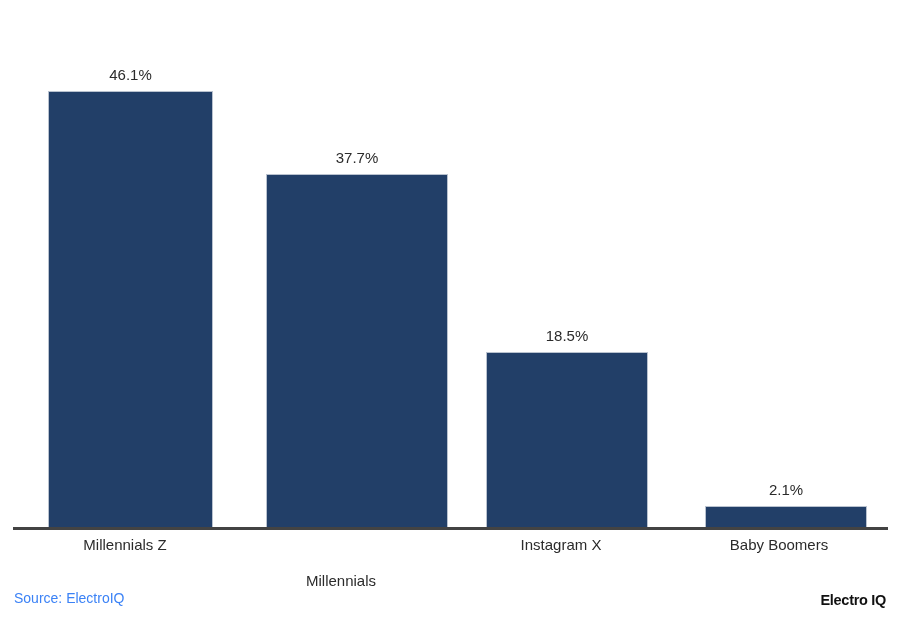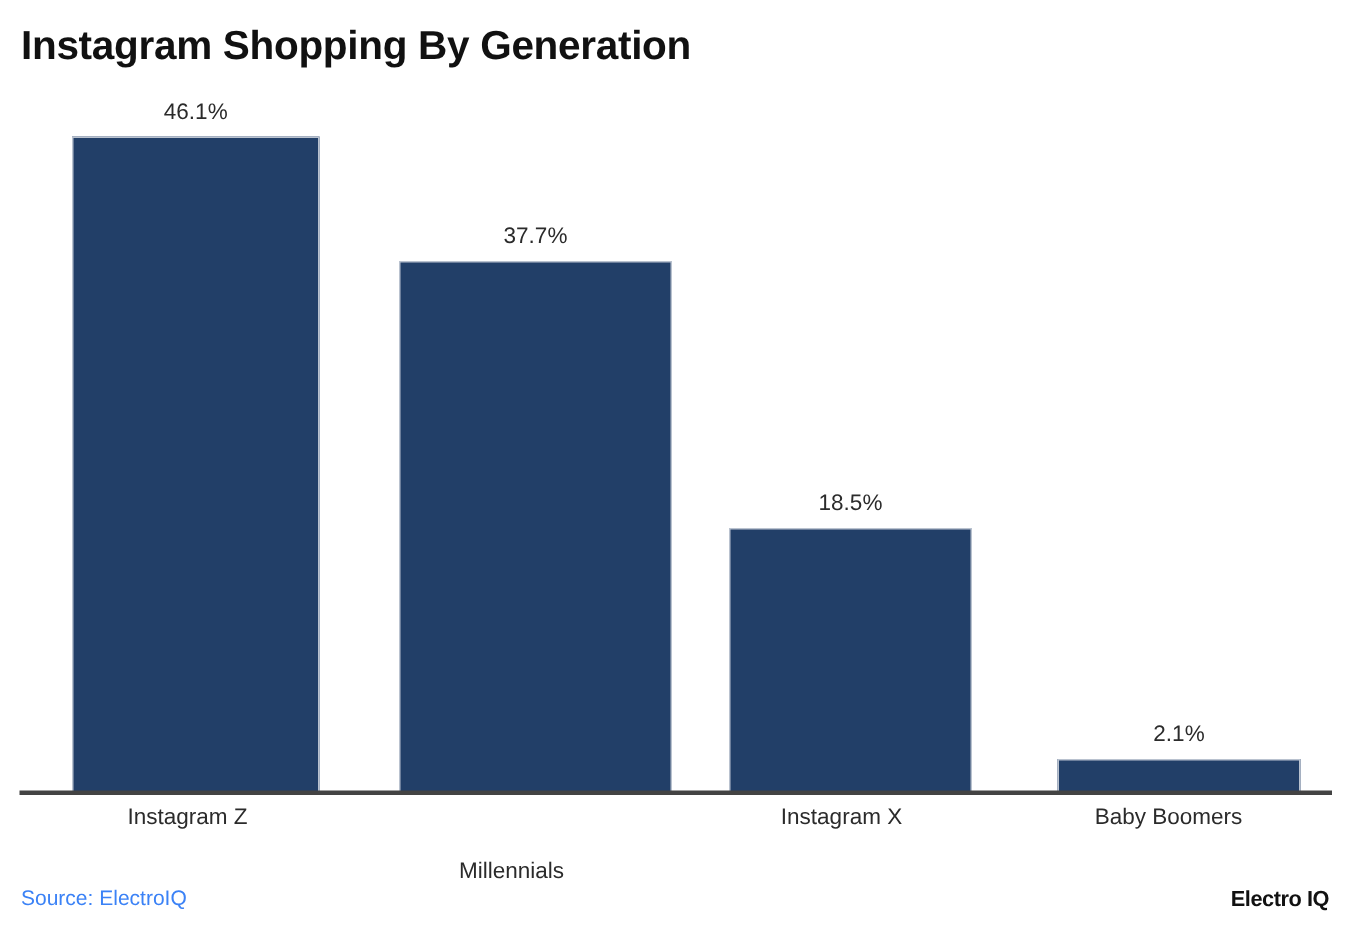--- a/index.html
+++ b/index.html
@@ -121,21 +121,20 @@
     letter-spacing: -0.3px;
     white-space: nowrap;
     font-family: "Liberation Sans", sans-serif;
   }
 </style>
 </head>
 <body>
 
 <div id="chart-figure">
 
-  <div id="chart-title">Instagram Shopping By Generation</div>
 
   <div id="plot-area">
 
     <div class="bar-group" style="left:48px; width:153px; height:530px;">
       <div class="bar-value" style="bottom:447px;">46.1%</div>
       <div class="bar-rect" style="height:439px;"></div>
     </div>
 
     <div class="bar-group" style="left:266px; width:170px; height:530px;">
       <div class="bar-value" style="bottom:364px;">37.7%</div>
@@ -150,21 +149,21 @@
     <div class="bar-group" style="left:705px; width:150px; height:544px;">
       <div class="bar-value" style="bottom:32px;">2.1%</div>
       <div class="bar-rect" style="height:24px;"></div>
     </div>
 
   </div>
 
   <div id="x-axis-line"></div>
 
   <div id="x-tick-labels">
-    <div class="tick-label" style="left:125px;">Instagram Z</div>
+    <div class="tick-label" style="left:125px;">Millennials Z</div>
     <div class="tick-label" style="left:341px;margin-top:36px;">Millennials</div>
     <div class="tick-label" style="left:561px;">Instagram X</div>
     <div class="tick-label" style="left:779px;">Baby Boomers</div>
   </div>
 
   <div id="source-note">Source: ElectroIQ</div>
 
   <div id="brand-logo">Electro IQ</div>
 
 </div>

